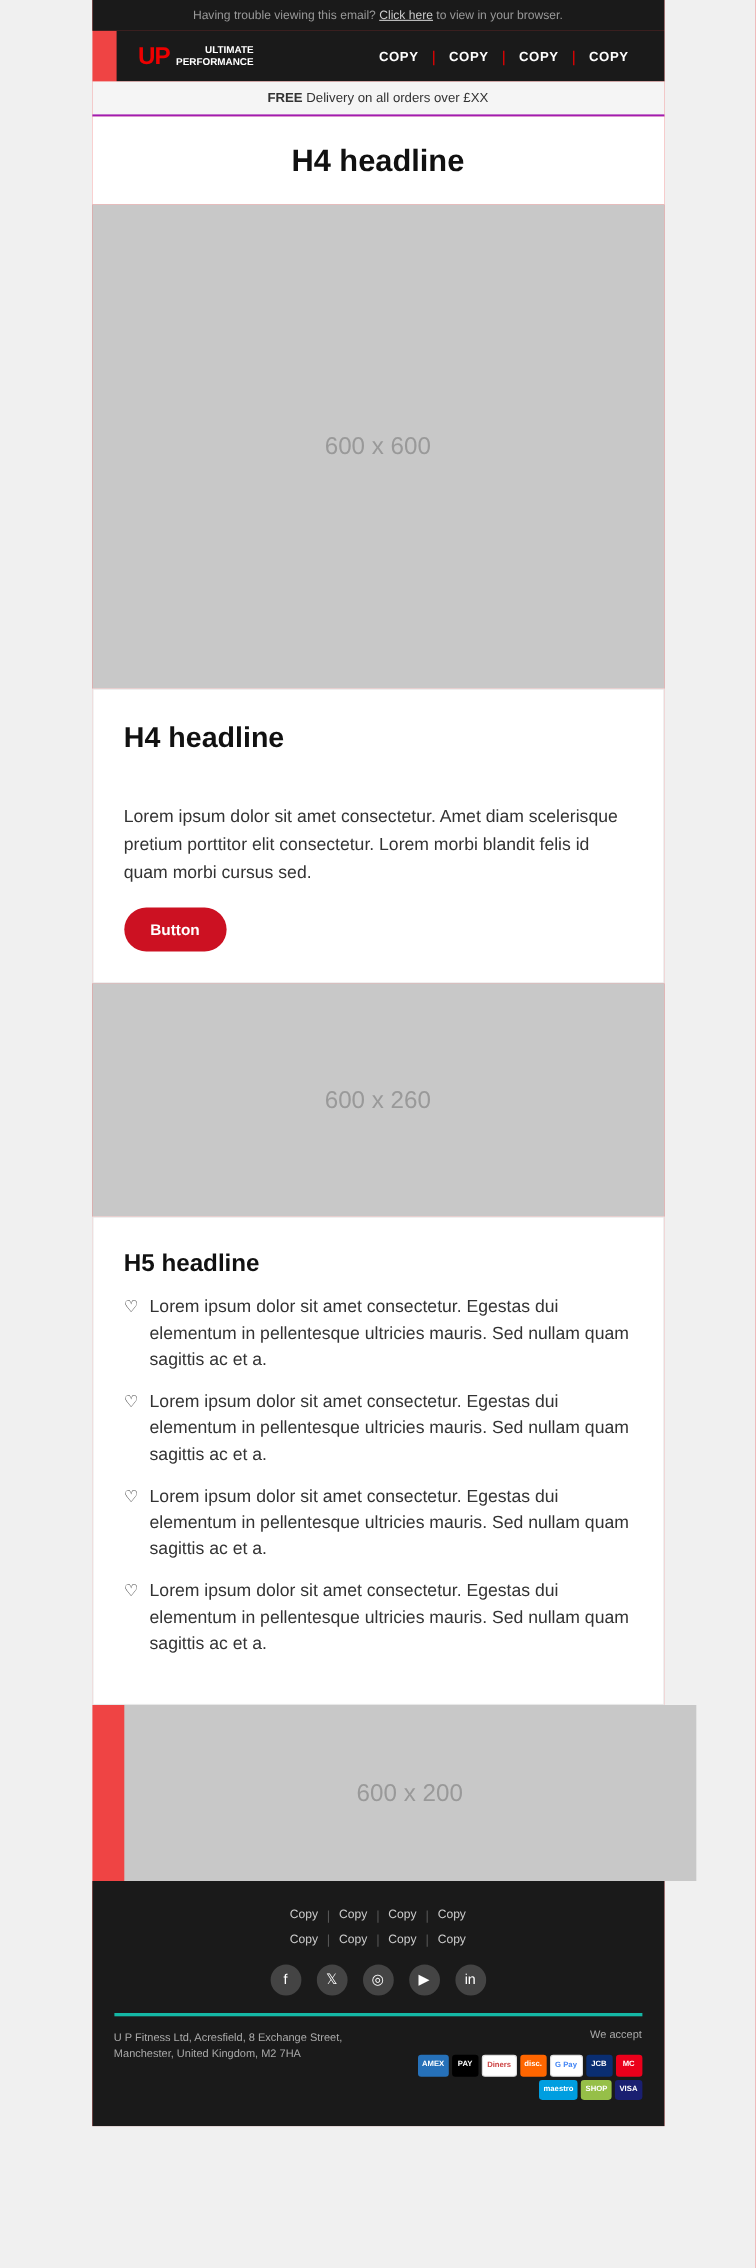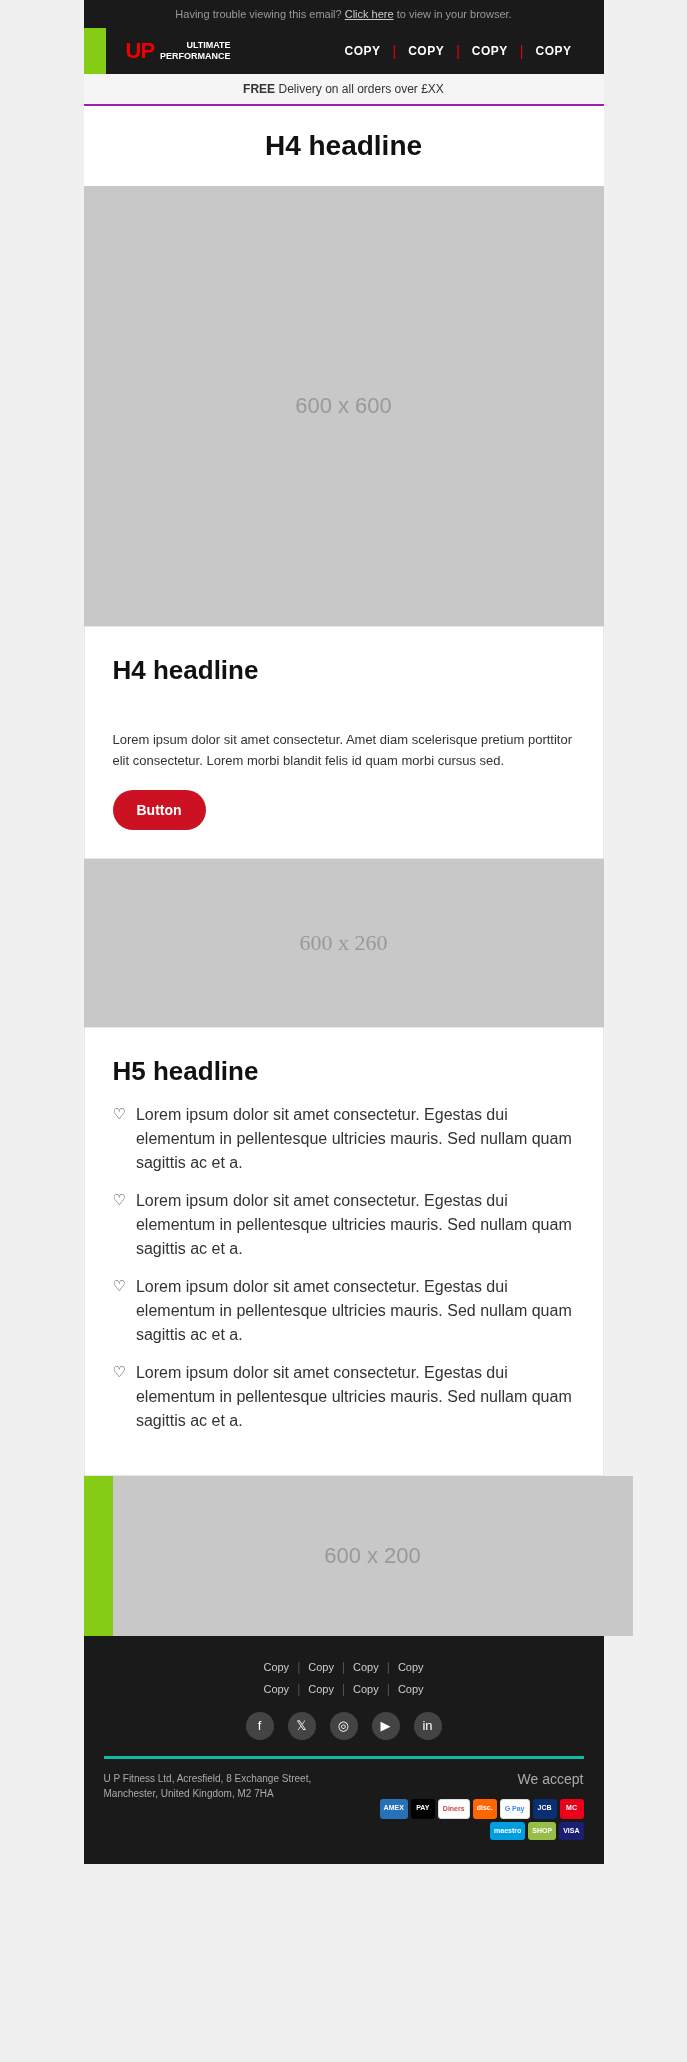--- a/index.html
+++ b/index.html
@@ -5,21 +5,21 @@
     * { box-sizing: border-box; margin: 0; padding: 0; }
     body {
       font-family: Arial, Helvetica, sans-serif;
       background: #f0f0f0;
       width: 687px;
       margin: 0 auto;
     }
     .email-wrapper {
       width: 520px;
       margin: 0 auto;
-      background: #84cc16;
+      background: #ef4444;
     }
 
     
     .top-bar {
       background: #1a1a1a;
       text-align: center;
       padding: 8px 20px;
       color: #999;
       font-size: 11px;
     }
@@ -116,21 +116,21 @@
       padding: 28px 28px;
       border: 1px solid #e8e8e8;
     }
     .content-card h4 {
       font-size: 26px;
       font-weight: 900;
       color: #111;
       margin-bottom: 12px;
     }
     .content-card p {
-      font-size: 13px;
+      font-size: 16px;
       color: #333;
       line-height: 1.6;
       margin-bottom: 18px;
       margin-top: 44px;
     }
     .btn-red {
       background: #cc1122;
       color: #fff;
       border: none;
       border-radius: 25px;
@@ -140,21 +140,21 @@
       cursor: pointer;
     }
 
     
     .h5-section {
       background: #fff;
       padding: 28px 28px;
       border: 1px solid #e8e8e8;
     }
     .h5-section h5 {
-      font-size: 26px;
+      font-size: 22px;
       font-weight: 900;
       color: #111;
       margin-bottom: 16px;
     }
     .list-item {
       display: flex;
       align-items: flex-start;
       margin-bottom: 14px;
       gap: 10px;
     }
@@ -226,21 +226,21 @@
       font-size: 10px;
       line-height: 1.5;
       flex: 1;
     }
     .footer-payments {
       flex: 1;
       text-align: right;
     }
     .footer-payments p {
       color: #aaa;
-      font-size: 14px;
+      font-size: 10px;
       margin-bottom: 12px;
     }
     .payment-icons {
       display: flex;
       flex-wrap: wrap;
       gap: 3px;
       justify-content: flex-end;
     }
     .payment-icon {
       background: #fff;
@@ -306,21 +306,21 @@
   <div class="img-placeholder" style="width:520px; height:440px;">
     <span>600 x 600</span>
   </div>
 
   <div class="content-card">
     <h4>H4 headline</h4>
     <p>Lorem ipsum dolor sit amet consectetur. Amet diam scelerisque pretium porttitor elit consectetur. Lorem morbi blandit felis id quam morbi cursus sed.</p>
     <button class="btn-red">Button</button>
   </div>
 
-  <div class="img-placeholder" style="width:520px; height:168px;font-family:Liberation Serif, serif;">
+  <div class="img-placeholder" style="width:520px; height:212px;">
     <span>600 x 260</span>
   </div>
 
   <div class="h5-section">
     <h5>H5 headline</h5>
     <div id="h5-list">
         <div class="list-item">
       <span class="heart-icon">♡</span>
       <p>Lorem ipsum dolor sit amet consectetur. Egestas dui elementum in pellentesque ultricies mauris. Sed nullam quam sagittis ac et a.</p>
     </div>

